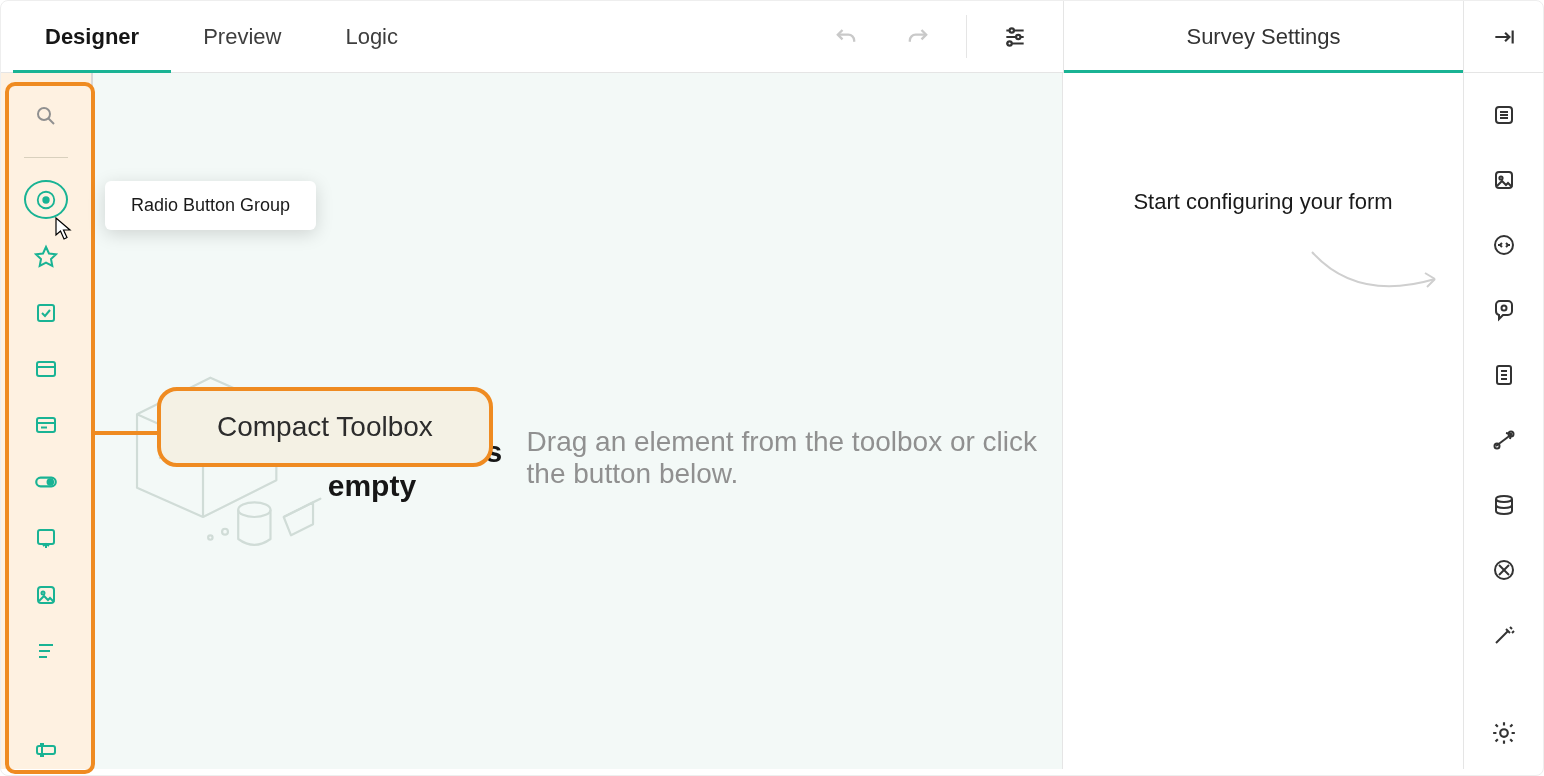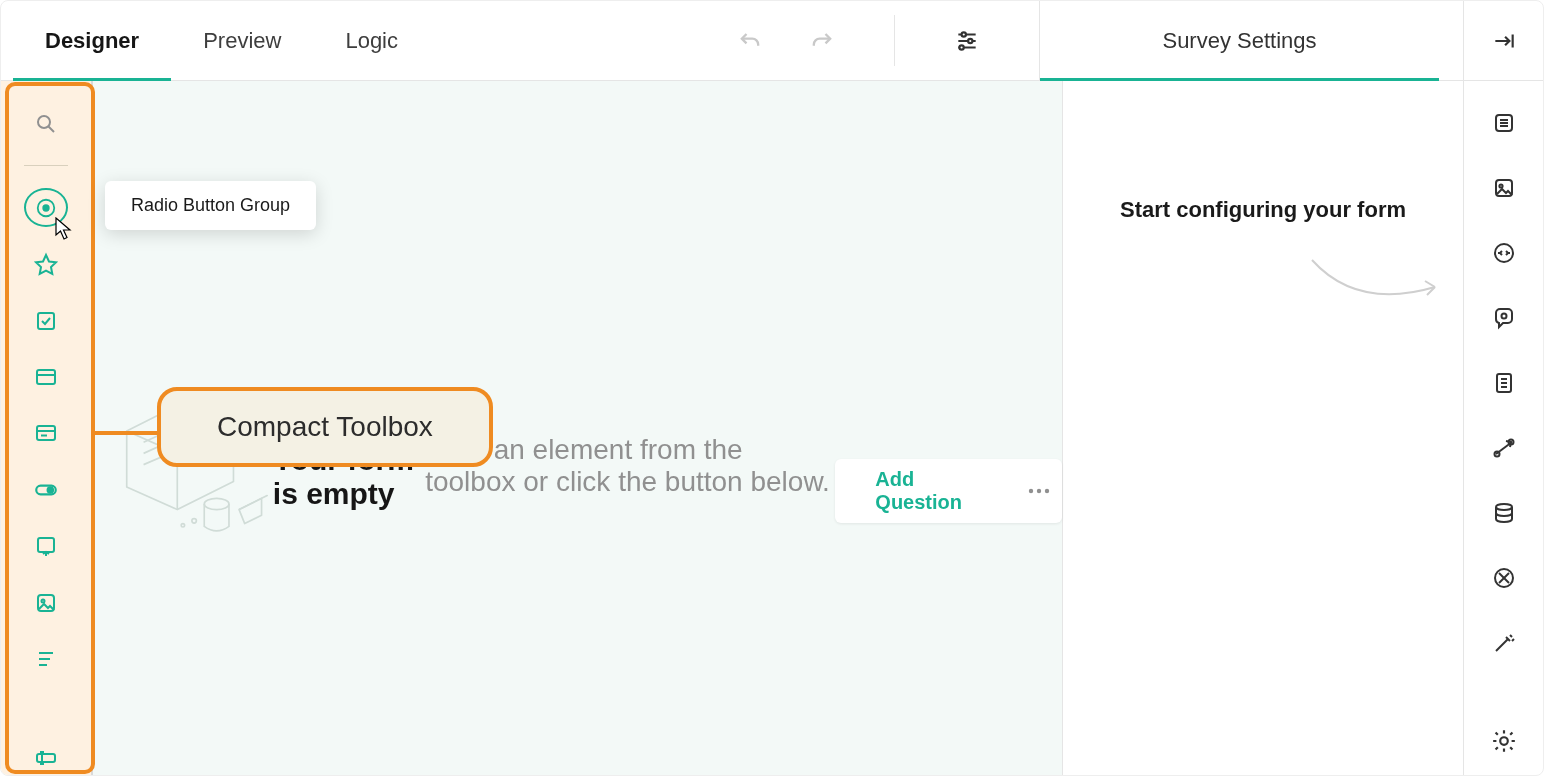--- a/index.html
+++ b/index.html
@@ -11,21 +11,21 @@
     --bg-canvas: #f3f9f7;
     --orange: #ef8b21;
     --highlight-bg: #fef1e1;
     --callout-bg: #f4f1e4;
   }
   * { box-sizing: border-box; }
   html, body { margin: 0; padding: 0; height: 100%; font-family: -apple-system, BlinkMacSystemFont, "Segoe UI", Arial, sans-serif; }
   body { width: 1544px; height: 776px; overflow: hidden; background: #fff; position: relative; border: 1px solid #eee; border-radius: 8px; }
 
   
-  .topbar { display: flex; height: 80px; border-bottom: 1px solid var(--border); align-items: stretch; gap: 24px; }
+  .topbar { display: flex; height: 72px; border-bottom: 1px solid var(--border); align-items: stretch; }
   .tabs { display: flex; align-items: stretch; padding-left: 12px; }
   .tab { display: flex; align-items: center; padding: 0 32px; font-size: 22px; color: #3e3e3e; cursor: pointer; position: relative; }
   .tab.active { font-weight: 700; color: #161616; }
   .tab.active::after { content: ""; position: absolute; left: 0; right: 0; bottom: -1px; height: 3px; background: var(--green); }
   .topbar-spacer { flex: 1; }
   .top-actions { display: flex; align-items: center; gap: 24px; padding: 0 24px; }
   .icon-btn { width: 48px; height: 48px; display: flex; align-items: center; justify-content: center; cursor: pointer; border-radius: 4px; }
   .vr { width: 1px; background: var(--border); margin: 14px 0; }
   .settings-col-head { width: 400px; display: flex; align-items: center; justify-content: center; font-size: 22px; color: #333; position: relative; border-left: 1px solid var(--border); }
   .settings-col-head::after { content:""; position:absolute; left:0; right:0; bottom:-1px; height:3px; background: var(--green); }
@@ -54,21 +54,21 @@
   .canvas { flex: 1; background: var(--bg-canvas); display:flex; align-items:center; padding-top: 60px; border-right: 1px solid var(--border); position: relative; }
   .illus { width: 320px; height: 320px; opacity: .9; }
   .empty-title { font-size: 30px; font-weight: 700; color:#161616; margin-top: 36px; }
   .empty-sub { font-size: 28px; color: var(--text-light); margin-top: 14px; }
   .add-block { margin-top: 64px; display:flex; align-items:center; background:#fff; border-radius: 6px; box-shadow: 0 1px 3px rgba(0,0,0,0.08); height: 64px; }
   .add-btn { padding: 0 40px; font-size: 20px; font-weight: 600; color: var(--green); height:100%; display:flex; align-items:center; cursor:pointer; }
   .add-more { width: 60px; display:flex; align-items:center; justify-content:center; height:100%; cursor:pointer; }
 
   
   .settings-col { width: 400px; display:flex; flex-direction:column; align-items:center; padding: 40px 28px; text-align:center; }
-  .settings-title { font-size: 22px; font-weight: 700; color:#1a1a1a; margin-top: 76px; }
+  .settings-title { font-size: 22px; font-weight: 400; color:#1a1a1a; margin-top: 76px; }
   .settings-text { font-size: 16px; color: var(--text-light); margin-top: 18px; line-height: 1.5; }
   .settings-arrow { margin-top: 32px; width: 140px; height: 60px; align-self: flex-end; margin-right: -12px; }
 
   
   .right-rail { width: 80px; display:flex; flex-direction:column; align-items:center; padding-top: 28px; gap: 36px; border-left:1px solid var(--border); }
   .rail-sep { flex:1; }
   .rail-bottom { padding-bottom: 24px; }
 
   svg { display:block; }
 </style>
@@ -211,30 +211,20 @@
         <path d="M260 250 L300 230 L300 260 L270 275 Z"></path>
         <path d="M260 250 L270 245 L310 225 L300 230"></path>
         <rect x="250" y="110" width="20" height="20" transform="rotate(20 260 120)"></rect>
         <rect x="260" y="150" width="18" height="18" transform="rotate(15 269 159)"></rect>
         <circle cx="180" cy="270" r="4"></circle>
           <circle cx="160" cy="278" r="3"></circle>
       </g>
     </svg>
     <div class="empty-title">Your form is empty</div>
     <div class="empty-sub">Drag an element from the toolbox or click the button below.</div>
-    <div class="add-block">
-      <div class="add-btn">Add Question</div>
-      <div class="add-more">
-        <svg width="22" height="6" viewBox="0 0 22 6">
-            <circle cx="3" cy="3" r="2.2" fill="#909090"></circle>
-            <circle cx="11" cy="3" r="2.2" fill="#909090"></circle>
-            <circle cx="19" cy="3" r="2.2" fill="#909090"></circle>
-          </svg>
-      </div>
-    </div>
   </div>
 
   <div class="settings-col">
     <div class="settings-title">Start configuring your form</div>
     <svg class="settings-arrow" viewBox="0 0 140 60">
       <path d="M5 5 Q 50 55 128 32" fill="none" stroke="#cfcfcf" stroke-width="2"></path>
       <path d="M128 32 l-10 -6 M128 32 l-8 8" fill="none" stroke="#cfcfcf" stroke-width="2"></path>
     </svg>
   </div>
 

